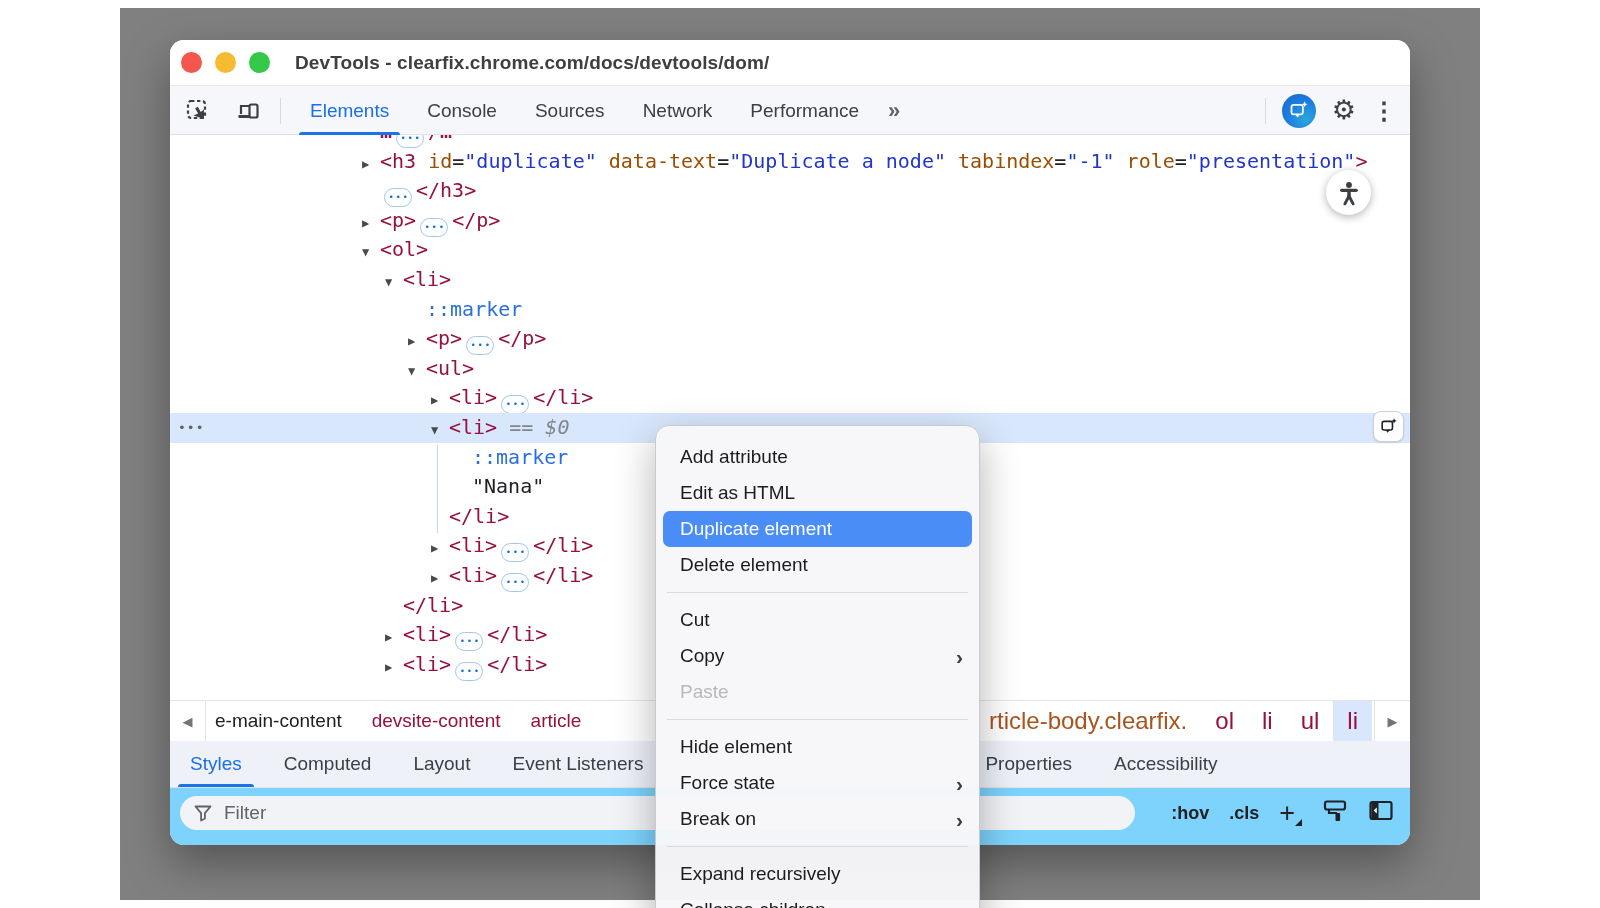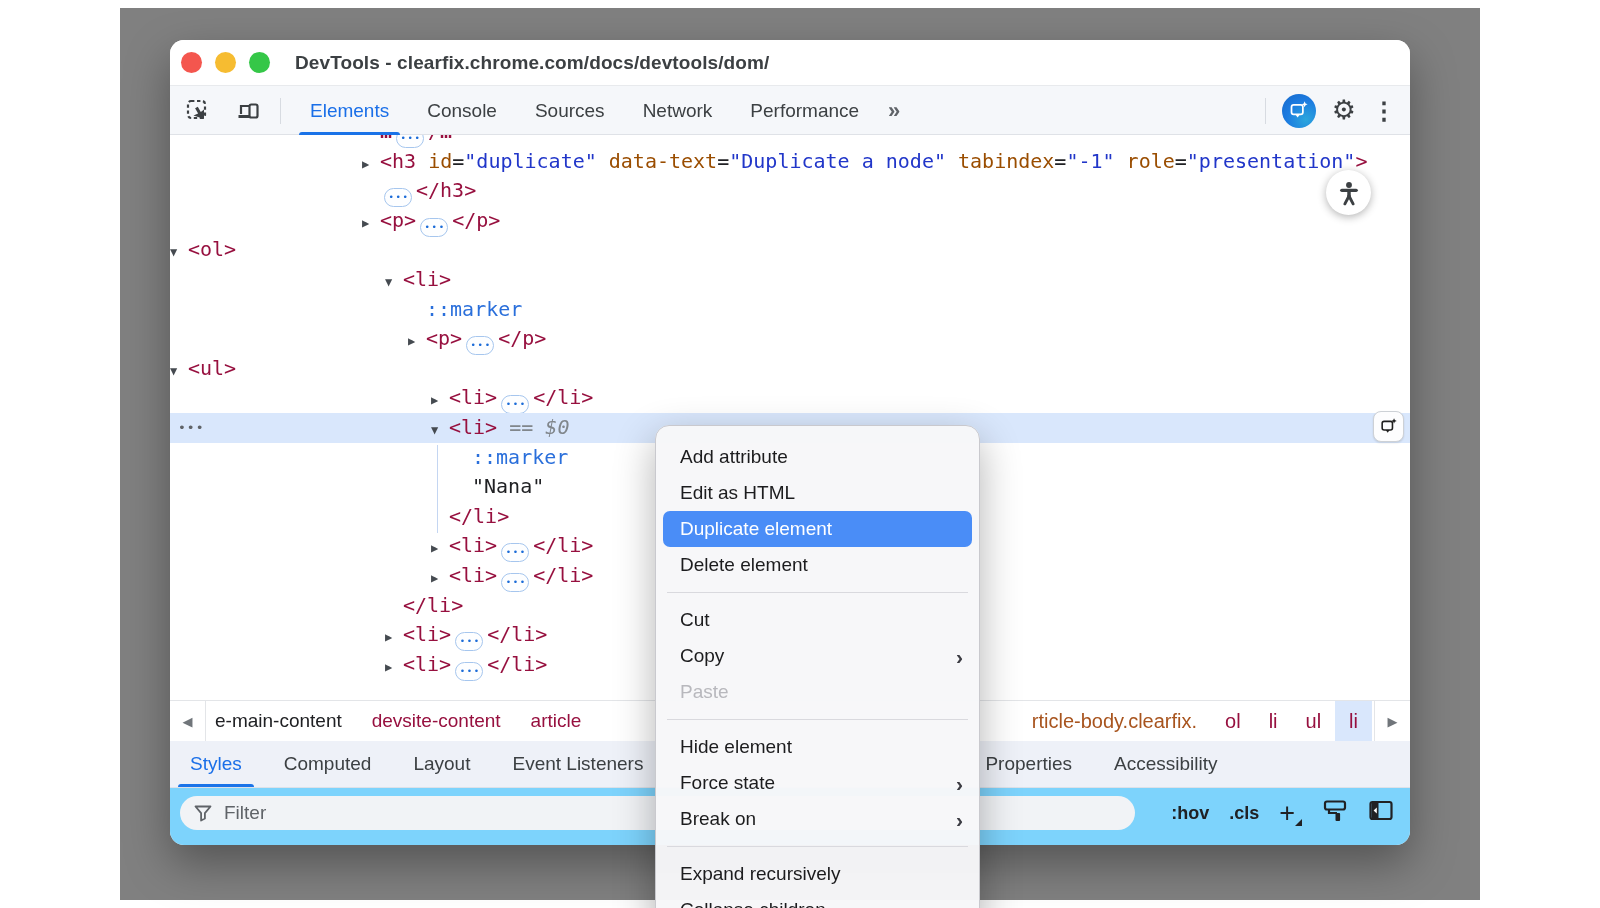--- a/index.html
+++ b/index.html
@@ -58,21 +58,21 @@
   .a11y-float { position:absolute; right:39px; top:35px; width:45px; height:45px; border-radius:50%; background:#fff;
                 box-shadow:0 2px 8px rgba(0,0,0,.3); display:flex; align-items:center; justify-content:center; z-index:5; }
 
   
   .crumbbar { position:absolute; left:0; top:660px; width:100%; height:41px; background:#fff; border-top:1px solid #E3E5E8; }
   .crumb-nav { position:absolute; top:0; width:36px; height:100%; display:flex; align-items:center; justify-content:center;
                color:#70757A; font-size:13px; background:#fff; }
   .crumb-nav.left { left:0; border-right:1px solid #E3E5E8; }
   .crumb-nav.right { right:0; border-left:1px solid #E3E5E8; }
   .crumbs-left { position:absolute; left:45px; top:0; height:100%; display:flex; align-items:center; gap:30px; font-size:19px; }
-  .crumbs-right { position:absolute; right:38px; top:0; height:100%; display:flex; align-items:center; gap:0; font-size:20px; }
+  .crumbs-right { position:absolute; right:38px; top:0; height:100%; display:flex; align-items:center; gap:0; font-size:24px; }
   .crumb { white-space:nowrap; }
   .crumbs-right .crumb { padding:0 14px; height:100%; display:flex; align-items:center; }
   .crumb.c-dark { color:#202124; }
   .crumb.c-red { color:#97103F;text-align:center; }
   .crumb.c-orange { color:#A8541E; }
   .crumb.sel { background:#D9E7FC; }
 
   
   .sidetabs { position:absolute; left:0; top:701px; width:100%; height:47px; background:#EEF1F8; border-bottom:1px solid #DDE1E8; display:flex; align-items:stretch; padding-left:10px; }
   .sidetab { position:relative; display:flex; align-items:center; padding:0 10px; margin-right:22px; font-size:19px; color:#3C4043; }
@@ -157,27 +157,27 @@
           <div class="dom-row" style="padding-left: 192px;"><span class="arrow"></span><span class="tk-tag">…</span><span class="pill">
               <i>•••</i>
             </span><span class="tk-tag">/…</span></div>
           <div class="dom-row" style="padding-left: 192px;"><span class="arrow">▶</span><span class="tk-tag">&lt;h3</span><span class="tk-attr"> id</span><span class="tk-punct">=</span><span class="tk-val">"duplicate"</span><span class="tk-attr"> data-text</span><span class="tk-punct">=</span><span class="tk-val">"Duplicate a node"</span><span class="tk-attr"> tabindex</span><span class="tk-punct">=</span><span class="tk-val">"-1"</span><span class="tk-attr"> role</span><span class="tk-punct">=</span><span class="tk-val">"presentation"</span><span class="tk-tag">&gt;</span></div>
           <div class="dom-row" style="padding-left: 192px;"><span class="arrow"></span><span class="pill">
               <i>•••</i>
             </span><span class="tk-tag">&lt;/h3&gt;</span></div>
           <div class="dom-row" style="padding-left: 192px;"><span class="arrow">▶</span><span class="tk-tag">&lt;p&gt;</span><span class="pill">
               <i>•••</i>
             </span><span class="tk-tag">&lt;/p&gt;</span></div>
-          <div class="dom-row" style=""><span class="arrow">▼</span><span class="tk-tag">&lt;ol&gt;</span></div>
+          <div class="dom-row" style="padding-left: 192px;"><span class="arrow">▼</span><span class="tk-tag">&lt;ol&gt;</span></div>
           <div class="dom-row" style="padding-left: 215px;"><span class="arrow">▼</span><span class="tk-tag">&lt;li&gt;</span></div>
           <div class="dom-row" style="padding-left: 238px;"><span class="arrow"></span><span class="tk-pseudo">::marker</span></div>
           <div class="dom-row" style="padding-left: 238px;"><span class="arrow">▶</span><span class="tk-tag">&lt;p&gt;</span><span class="pill">
               <i>•••</i>
             </span><span class="tk-tag">&lt;/p&gt;</span></div>
-          <div class="dom-row" style=""><span class="arrow">▼</span><span class="tk-tag">&lt;ul&gt;</span></div>
+          <div class="dom-row" style="padding-left: 238px;"><span class="arrow">▼</span><span class="tk-tag">&lt;ul&gt;</span></div>
           <div class="dom-row" style="padding-left: 261px;"><span class="arrow">▶</span><span class="tk-tag">&lt;li&gt;</span><span class="pill">
               <i>•••</i>
             </span><span class="tk-tag">&lt;/li&gt;</span></div>
           <div class="dom-row selected" style="padding-left: 261px;"><span class="gutter-dots">•••</span><span class="arrow">▼</span><span class="tk-tag">&lt;li&gt;</span><span class="tk-eq"> == </span><span class="tk-dollar">$0</span><span class="ai-row-btn">
               <svg width="19" height="19" viewBox="0 0 24 24" fill="none">
                 <rect x="4" y="5.5" width="13" height="11" rx="2.5" stroke="currentColor" stroke-width="2"></rect>
                 <path d="M8.5 16.5 L11 20 L13.5 16.5 Z" fill="currentColor"></path>
                 <path d="M19 1.5 l1 2.4 2.4 1 -2.4 1 -1 2.4 -1 -2.4 -2.4 -1 2.4 -1 z" fill="currentColor"></path>
               </svg>
             </span></div>

